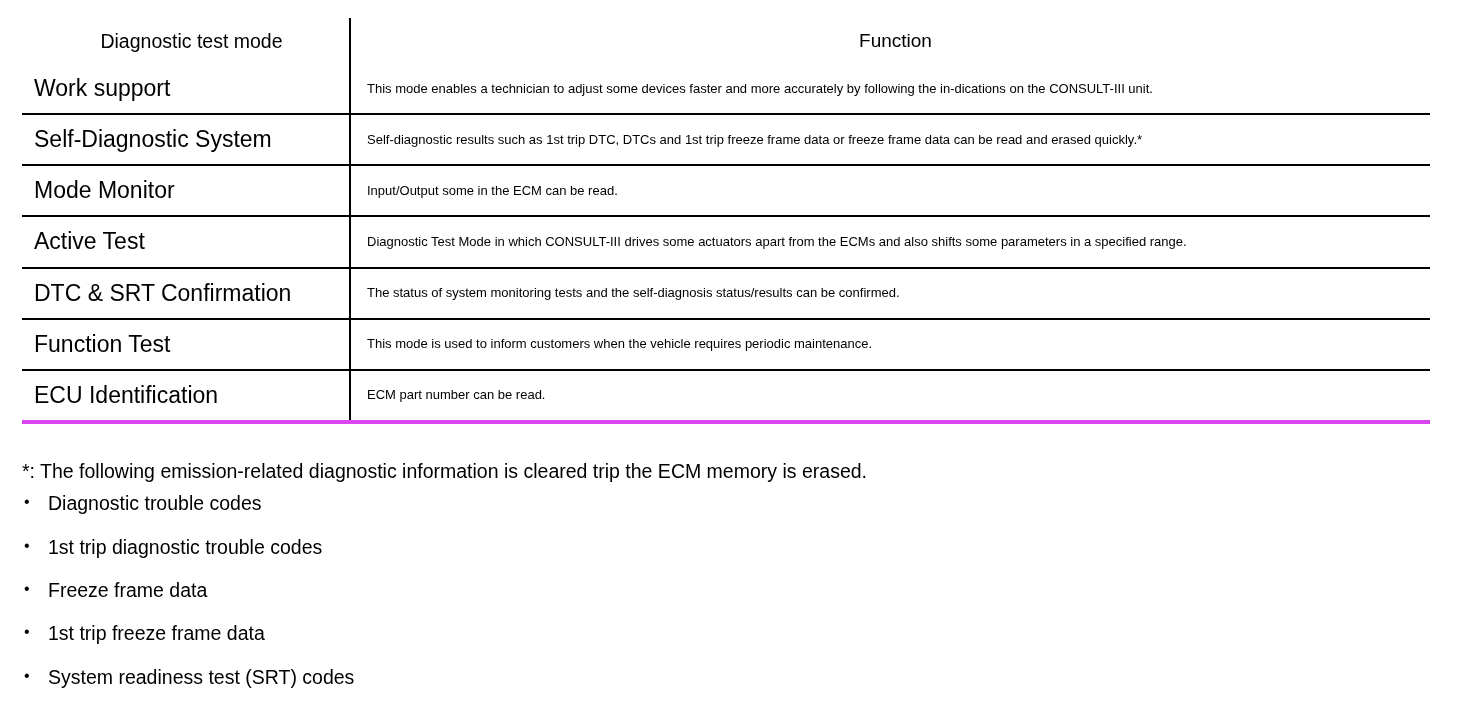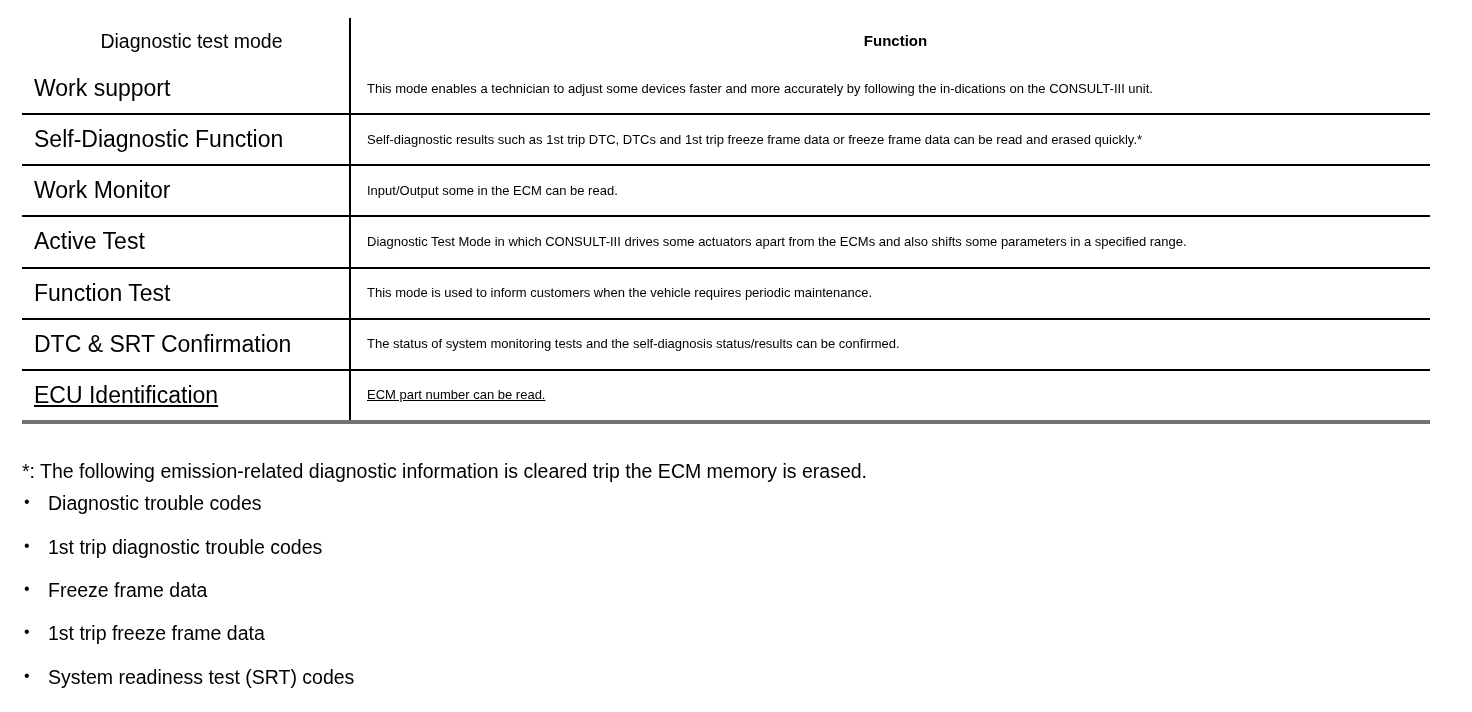--- a/index.html
+++ b/index.html
@@ -35,22 +35,21 @@
   .diag-table td,
   .diag-table th {
     border: 0;
     padding: 0;
     vertical-align: middle;
   }
   .diag-table tr.row td {
     border-bottom: 2px solid #000;
   }
   .diag-table tr.row-last td {
-    border-bottom: 4px solid #737373;
-    text-decoration: underline;
+    border-bottom: 4px solid #d946ef;
   }
 
   .col-mode {
     width: 328px;
   }
   .col-func {
     width: 1080px;
   }
 
   
@@ -69,22 +68,22 @@
     line-height: 1.35;
   }
   td.cell-func {
     padding: 9px 6px 9px 16px;
     font-size: 13px;
     line-height: 1.42;
     text-align: left;
   }
   th.cell-func {
     padding: 10px 6px 10px 16px;
-    font-size: 15px;
-    font-weight: bold;
+    font-size: 19px;
+    font-weight: normal;
     text-align: center;
     line-height: 1.35;
   }
 
   .hdr-row td, .hdr-row th {
     height: 26px;
   }
 
   
   .notes {
@@ -134,38 +133,38 @@
         <th class="cell-mode">Diagnostic test mode</th>
         <th class="cell-func">Function</th>
       </tr>
     </thead>
     <tbody>
       <tr class="row">
         <td class="cell-mode">Work support</td>
         <td class="cell-func">This mode enables a technician to adjust some devices faster and more accurately by following the in-dications on the CONSULT-III unit.</td>
       </tr>
       <tr class="row">
-        <td class="cell-mode">Self-Diagnostic Function</td>
+        <td class="cell-mode">Self-Diagnostic System</td>
         <td class="cell-func">Self-diagnostic results such as 1st trip DTC, DTCs and 1st trip freeze frame data or freeze frame data can be read and erased quickly.*</td>
       </tr>
       <tr class="row">
-        <td class="cell-mode">Work Monitor</td>
+        <td class="cell-mode">Mode Monitor</td>
         <td class="cell-func">Input/Output some in the ECM can be read.</td>
       </tr>
       <tr class="row">
         <td class="cell-mode">Active Test</td>
         <td class="cell-func">Diagnostic Test Mode in which CONSULT-III drives some actuators apart from the ECMs and also shifts some parameters in a specified range.</td>
       </tr>
       <tr class="row">
+        <td class="cell-mode">DTC &amp; SRT Confirmation</td>
+        <td class="cell-func">The status of system monitoring tests and the self-diagnosis status/results can be confirmed.</td>
+      </tr>
+      <tr class="row">
         <td class="cell-mode">Function Test</td>
         <td class="cell-func">This mode is used to inform customers when the vehicle requires periodic maintenance.</td>
-      </tr>
-      <tr class="row">
-        <td class="cell-mode">DTC &amp; SRT Confirmation</td>
-        <td class="cell-func">The status of system monitoring tests and the self-diagnosis status/results can be confirmed.</td>
       </tr>
       <tr class="row row-last">
         <td class="cell-mode">ECU Identification</td>
         <td class="cell-func">ECM part number can be read.</td>
       </tr>
     </tbody>
   </table>
 
   <div class="notes">
     <p class="footnote">*: The following emission-related diagnostic information is cleared trip the ECM memory is erased.</p>

